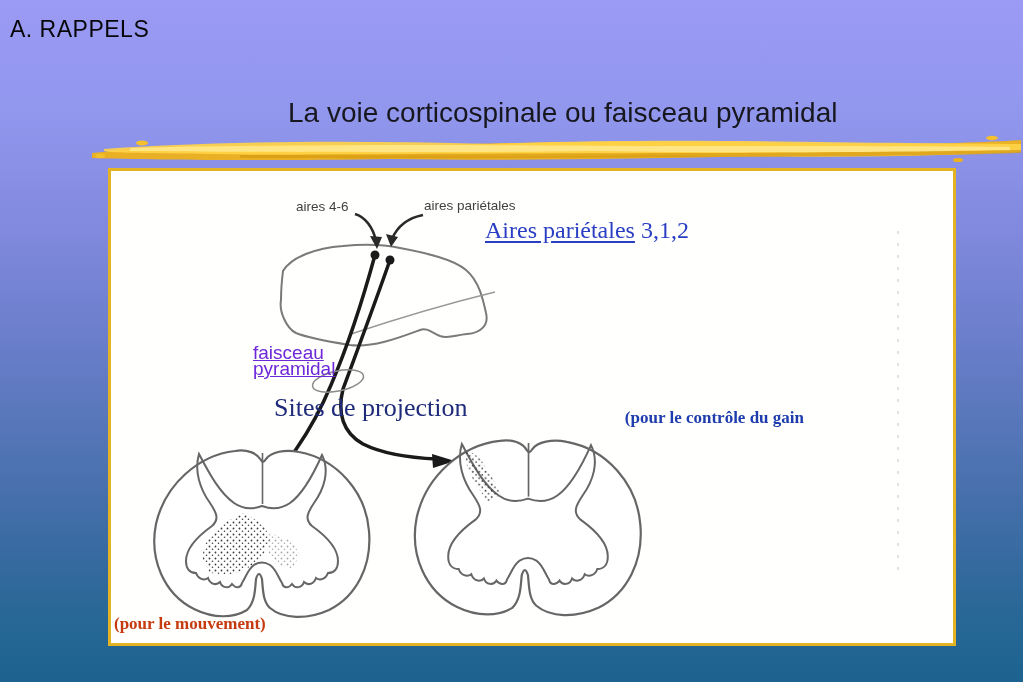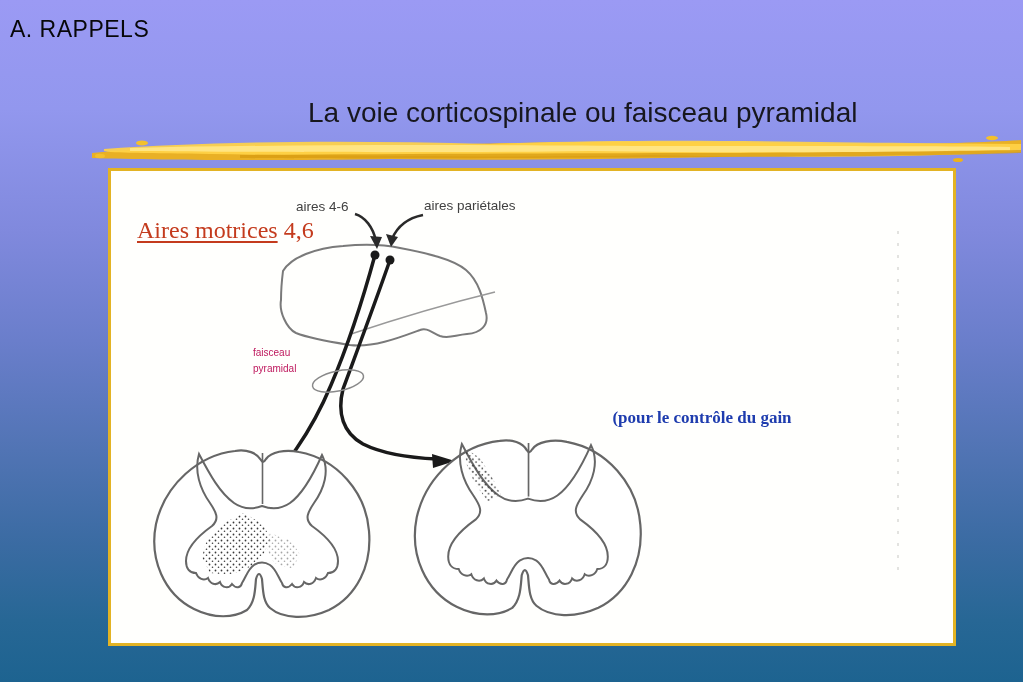--- a/index.html
+++ b/index.html
@@ -2,35 +2,35 @@
 <html><head>
 <meta charset="utf-8">
 <style>
   html,body{margin:0;padding:0;}
   .slide{
     position:relative; width:1023px; height:682px; overflow:hidden;
     background:linear-gradient(180deg,#9b9af4 0%,#9297ee 16%,#8089dd 34%,#6a7ecb 50%,#5174b4 66%,#3a6ba2 80%,#276795 91%,#1d6390 100%);
     font-family:"Liberation Sans",sans-serif;
   }
   .header{position:absolute;left:10px;top:16px;font-size:23px;color:#070709;letter-spacing:.5px;}
-  .title{position:absolute;left:288px;top:97px;font-size:28px;color:#17171e;white-space:nowrap;margin-left:20px;}
+  .title{position:absolute;left:288px;top:97px;font-size:28px;color:#17171e;white-space:nowrap;}
   .brush{position:absolute;left:90px;top:129px;}
   .panel{
     position:absolute;left:108px;top:168px;width:848px;height:478px;
     background:#fffffd;border:3px solid #e3b324;box-sizing:border-box;
   }
   .panel .ov{position:absolute;white-space:nowrap;}
   .small-label{font-size:13.5px;color:#414141;}
   .serif{font-family:"Liberation Serif",serif;}
   .motor-txt{left:26px;top:46px;font-size:24px;color:#c43b1d;}
   .parietal-txt{left:374px;top:46px;font-size:24px;color:#2a3ec4;}
   .ulink{text-decoration:underline;text-underline-offset:3px;}
-  .tract-label{left:142px;top:174px;font-size:10px;color:#be185d;line-height:16px;}
+  .tract-label{left:142px;top:174px;font-size:19px;color:#6d28d9;line-height:16px;text-decoration:underline;}
   .sites{left:163px;top:222px;font-size:26px;color:#1e2a7a;}
-  .gain{left:489px;top:236px;width:204px;font-size:17px;font-weight:bold;color:#1e3cae;line-height:21px;text-align:center;white-space:normal;}
+  .gain{left:489px;top:236px;width:204px;font-size:17px;font-weight:bold;color:#1e3cae;line-height:21px;text-align:right;white-space:normal;}
   .mouv{left:3px;top:443px;font-size:17px;font-weight:bold;color:#c63a10;}
   svg{display:block;}
 </style>
 </head>
 <body>
 
 <div class="slide">
 
   <div class="header">A. RAPPELS</div>
 
@@ -90,28 +90,30 @@
         <path d="M-1 -73 C-5 -80 -15 -84 -27 -82 C-63 -78 -97 -49 -106 -9 C-113 26 -98 61 -68 76 C-48 86 -28 85 -15 77 C-7 69 -7 57 -6 46 Q-3 36 0 46 C1 57 1 69 8 75 C21 86 45 87 67 77 C95 63 110 32 107 -2 C104 -41 75 -74 37 -81 C23 -84 9 -81 4 -74 Q1 -69 -1 -73 Z" fill="#ffffff" stroke="#666" stroke-width="2.1"></path>
         <path d="M-63 -79 C-52 -58 -42 -40 -28 -30 C-18 -23 -8 -24 0 -27 C8 -24 18 -23 28 -30 C42 -40 52 -60 60 -78 C68 -62 62 -44 52 -30 C46 -21 42 -14 50 -7 C64 3 76 16 76 28 C76 36 72 40 66 40 C64 46 58 48 54 45 C52 51 46 53 42 49 C40 55 33 56 30 51 C26 56 21 55 20 50 C16 44 14 36 8 32 C3 29 -3 29 -8 32 C-14 36 -16 44 -20 50 C-21 55 -26 56 -30 51 C-33 56 -40 55 -42 49 C-46 53 -52 51 -54 45 C-58 48 -64 46 -66 40 C-72 40 -76 36 -76 28 C-76 16 -64 3 -50 -7 C-42 -14 -46 -21 -52 -30 C-62 -44 -68 -62 -63 -79 Z" fill="none" stroke="#666" stroke-width="1.9"></path>
         <line x1="0.5" y1="-80" x2="0.5" y2="-29" stroke="#666" stroke-width="1.6"></line>
         <polygon points="-60,-75 -46,-66 -34,-47 -26,-31 -38,-24 -51,-42 -59,-61" fill="url(#stip)"></polygon>
       </g>
     </svg>
 
     <div class="ov small-label" style="left:185px;top:28px">aires 4-6</div>
     <div class="ov small-label" style="left:313px;top:27px">aires pariétales</div>
 
-    <div class="ov serif motor-txt"><span class="ulink">Aires motrices</span><span> 4,6</span></div>
 
+    <div class="ov serif parietal-txt"><span class="ulink">Aires pariétales</span><span> 3,1,2</span></div>
 
     <div class="ov tract-label">
       <div>faisceau</div>
       <div>pyramidal</div>
     </div>
 
+    <div class="ov serif sites">Sites de projection</div>
 
     <div class="ov serif gain">
       <div>(pour le contrôle du gain</div>
     </div>
 
+    <div class="ov serif mouv">(pour le mouvement)</div>
 
   </div>
 </div>
 
 </body></html>

